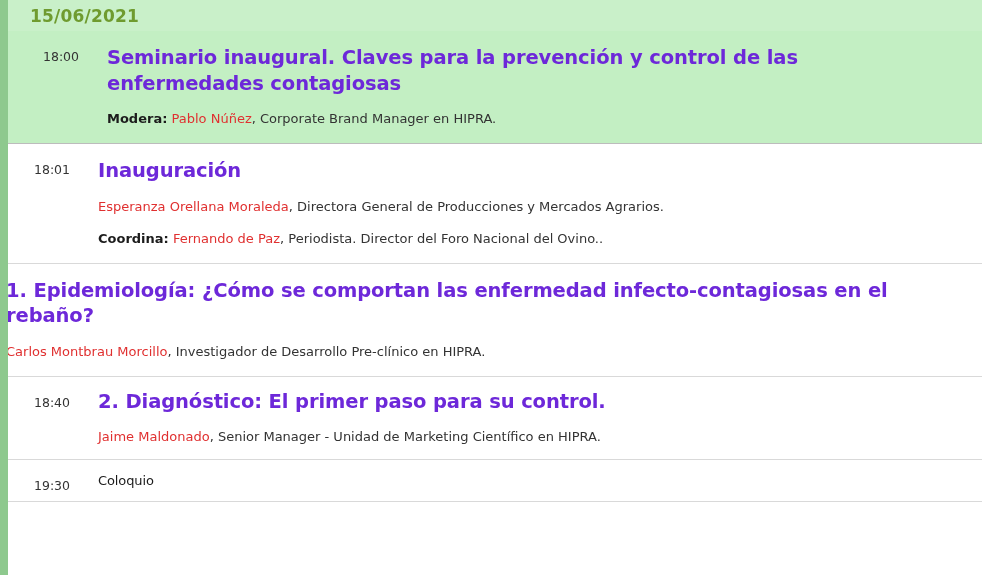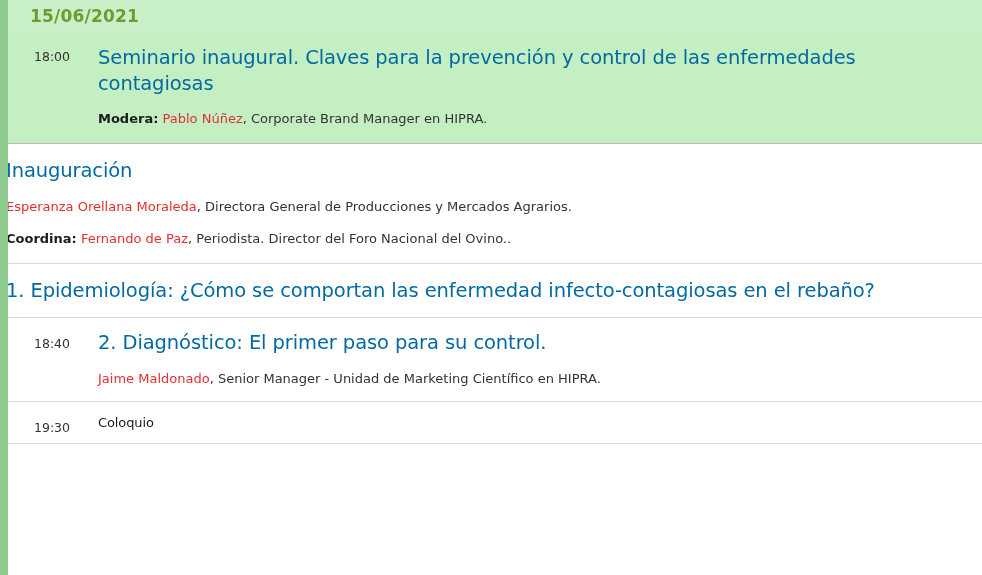--- a/index.html
+++ b/index.html
@@ -44,40 +44,41 @@
   }
   .session {
     display: flex;
     background: #ffffff;
     border-bottom: 1px solid #d9d9d9;
     box-sizing: border-box;
   }
   .session.highlight {
     background: #c3efc3;
     border-bottom: 1px solid #bcbcbc;
+    padding-left: 9px;
   }
   .session .time-col {
     width: 92px;
     flex: 0 0 92px;
     padding-top: 18px;
     padding-left: 34px;
     box-sizing: border-box;
     font-size: 12.5px;
     color: #333333;
     text-align: left;
   }
   .session .content-col {
     flex: 1 1 auto;
     padding: 14px 30px 14px 6px;
     box-sizing: border-box;
   }
   .session .title {
     font-size: 19.5px;
-    font-weight: normal;
-    color: #0369a1;
+    font-weight: bold;
+    color: #6d28d9;
     line-height: 1.32;
     margin: 0 0 0 0;
     letter-spacing: -0.1px;
   }
   .session .title.plain {
     font-size: 13px;
     font-weight: normal;
     color: #1c1c1c;
   }
   .speaker-line {
@@ -121,35 +122,39 @@
     <div class="content-col">
       <div class="title">Seminario inaugural. Claves para la prevención y control de las enfermedades contagiosas</div>
       <div class="speaker-line">
         <span class="role-label">Modera:</span>
         <span class="person">Pablo Núñez</span><span class="affil">, Corporate Brand Manager en HIPRA.</span>
       </div>
     </div>
   </div>
 
   <div class="session">
+    <div class="time-col">18:01</div>
     <div class="content-col">
       <div class="title">Inauguración</div>
       <div class="speaker-line">
         <span class="person">Esperanza Orellana Moraleda</span><span class="affil">, Directora General de Producciones y Mercados Agrarios.</span>
       </div>
       <div class="speaker-line">
         <span class="role-label">Coordina:</span>
         <span class="person">Fernando de Paz</span><span class="affil">, Periodista. Director del Foro Nacional del Ovino..</span>
       </div>
     </div>
   </div>
 
   <div class="session">
     <div class="content-col">
       <div class="title">1. Epidemiología: ¿Cómo se comportan las enfermedad infecto-contagiosas en el rebaño?</div>
+      <div class="speaker-line">
+        <span class="person">Carlos Montbrau Morcillo</span><span class="affil">, Investigador de Desarrollo Pre-clínico en HIPRA.</span>
+      </div>
     </div>
   </div>
 
   <div class="session compact">
     <div class="time-col">18:40</div>
     <div class="content-col">
       <div class="title">2. Diagnóstico: El primer paso para su control.</div>
       <div class="speaker-line">
         <span class="person">Jaime Maldonado</span><span class="affil">, Senior Manager - Unidad de Marketing Científico en HIPRA.</span>
       </div>

